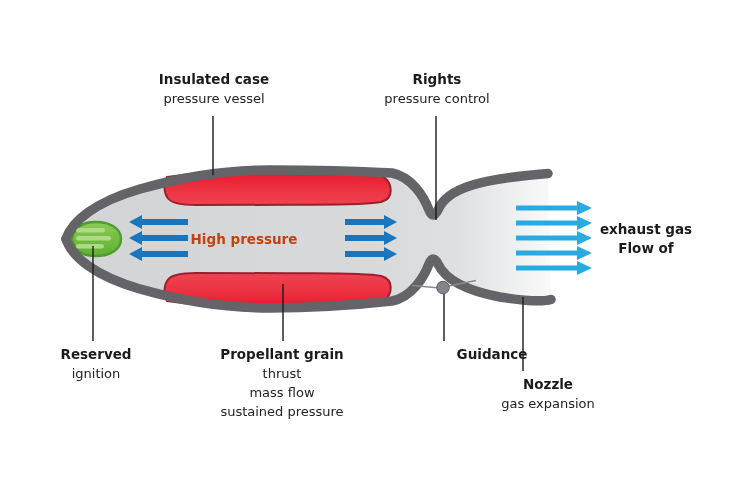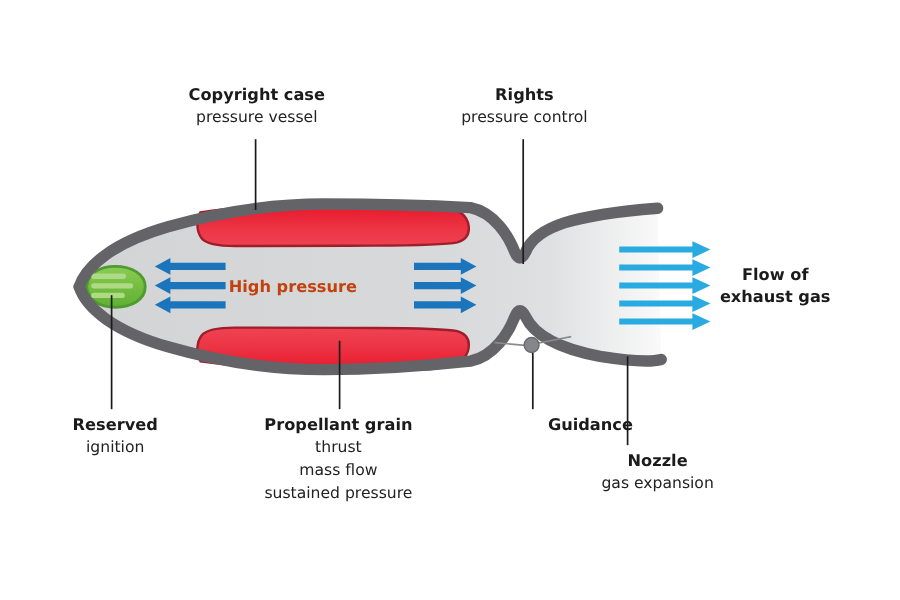--- a/index.html
+++ b/index.html
@@ -125,21 +125,21 @@
       <line x1="213" y1="116" x2="213" y2="175"></line>
       <line x1="436" y1="116" x2="436" y2="220"></line>
       <line x1="93" y1="246" x2="93" y2="341"></line>
       <line x1="283" y1="284" x2="283" y2="341"></line>
       <line x1="444" y1="294" x2="444" y2="341"></line>
       <line x1="523" y1="297" x2="523" y2="371"></line>
     </g>
   </svg>
 
   <div class="callout" id="lbl-insulated">
-    <div class="t">Copyright case</div>
+    <div class="t">Insulated case</div>
     <div class="s">pressure vessel</div>
   </div>
 
   <div class="callout" id="lbl-throat">
     <div class="t">Rights</div>
     <div class="s">pressure control</div>
   </div>
 
   <div class="callout" id="lbl-igniter">
     <div class="t">Reserved</div>
@@ -158,18 +158,18 @@
   </div>
 
   <div class="callout" id="lbl-nozzle">
     <div class="t">Nozzle</div>
     <div class="s">gas expansion</div>
   </div>
 
   <div class="pressure-label" id="lbl-high">High pressure</div>
 
   <div class="callout" id="lbl-flow">
+    <div>exhaust gas</div>
     <div>Flow of</div>
-    <div>exhaust gas</div>
   </div>
 
 
 </div>
 
 </body></html>

